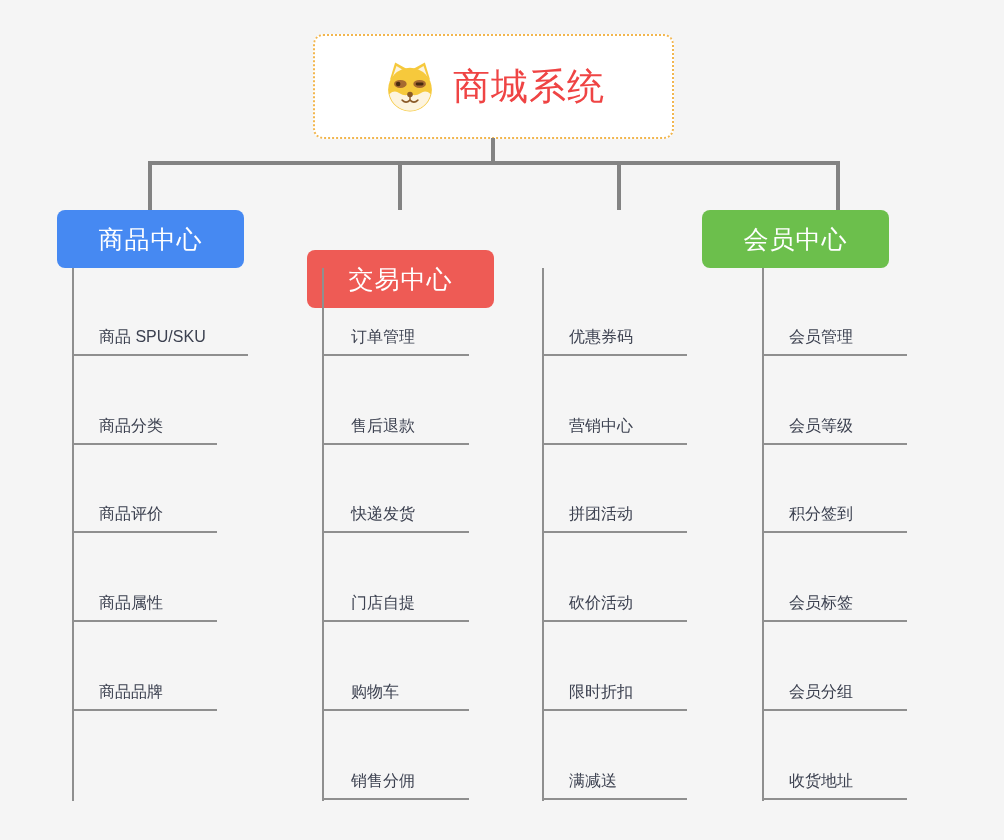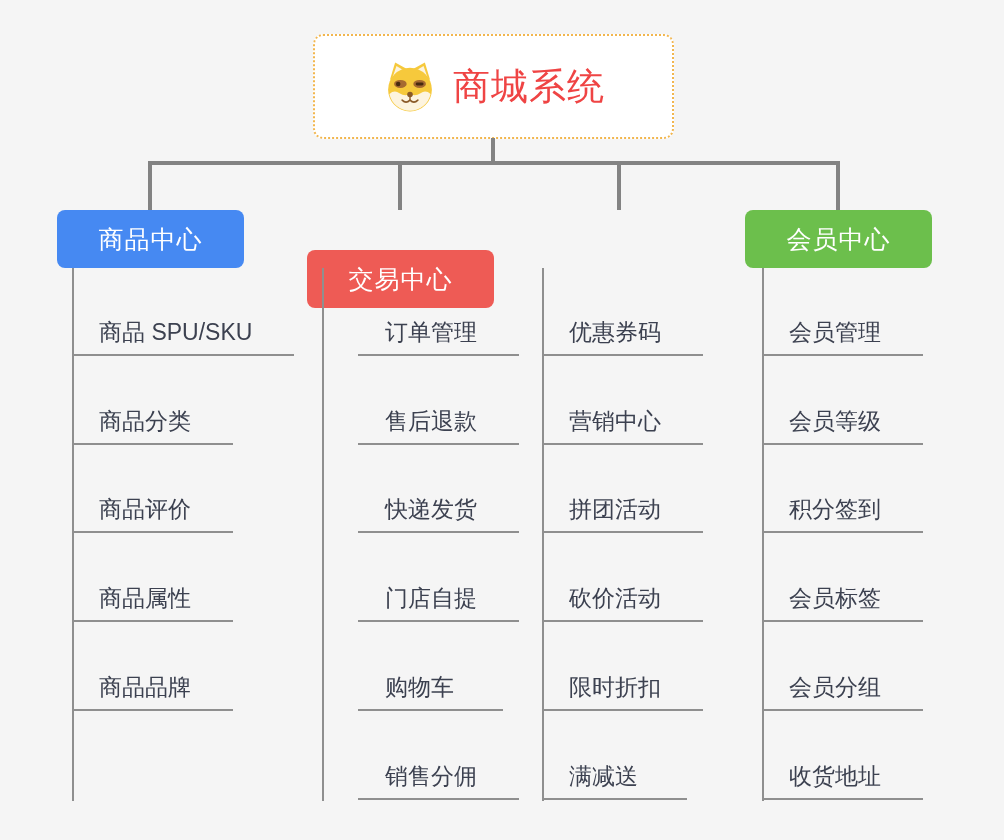--- a/index.html
+++ b/index.html
@@ -41,40 +41,40 @@
   
   .branch-header{
     position:absolute;top:210px;
     width:187px;height:58px;
     border-radius:8px;
     display:flex;align-items:center;justify-content:center;
     color:#ffffff;
     font-size:25px;
     letter-spacing:1px;
   }
-  .bh-0{left:57px;} .bh-1{left:307px;} .bh-2{left:526px;} .bh-3{left:745px;justify-content:center;}
+  .bh-0{left:57px;} .bh-1{left:307px;} .bh-2{left:526px;} .bh-3{left:702px;justify-content:center;}
   
   .trunk{
     position:absolute;top:268px;
     width:2px;height:533px;
     background:#8f8f8f;
   }
   .tr-0{left:72px;} .tr-1{left:322px;} .tr-2{left:542px;} .tr-3{left:762px;}
   
   .leaf-col{position:absolute;top:267px;}
-  .lc-0{left:72px;} .lc-1{left:310px;padding-left:48px;} .lc-2{left:542px;} .lc-3{left:762px;}
+  .lc-0{left:72px;} .lc-1{left:324px;} .lc-2{left:542px;} .lc-3{left:762px;}
   .leaf{
     box-sizing:border-box;
     height:88.8px;
     width:fit-content;
     min-width:145px;
     display:flex;align-items:flex-end;
     padding:0 42px 6px 27px;
     border-bottom:2px solid #8f8f8f;
-    font-size:23px;
+    font-size:16px;
     color:#3c4150;
     white-space:nowrap;
   }
 </style>
 </head>
 <body>
 
 <div class="canvas">
 
   <div class="root-node">

